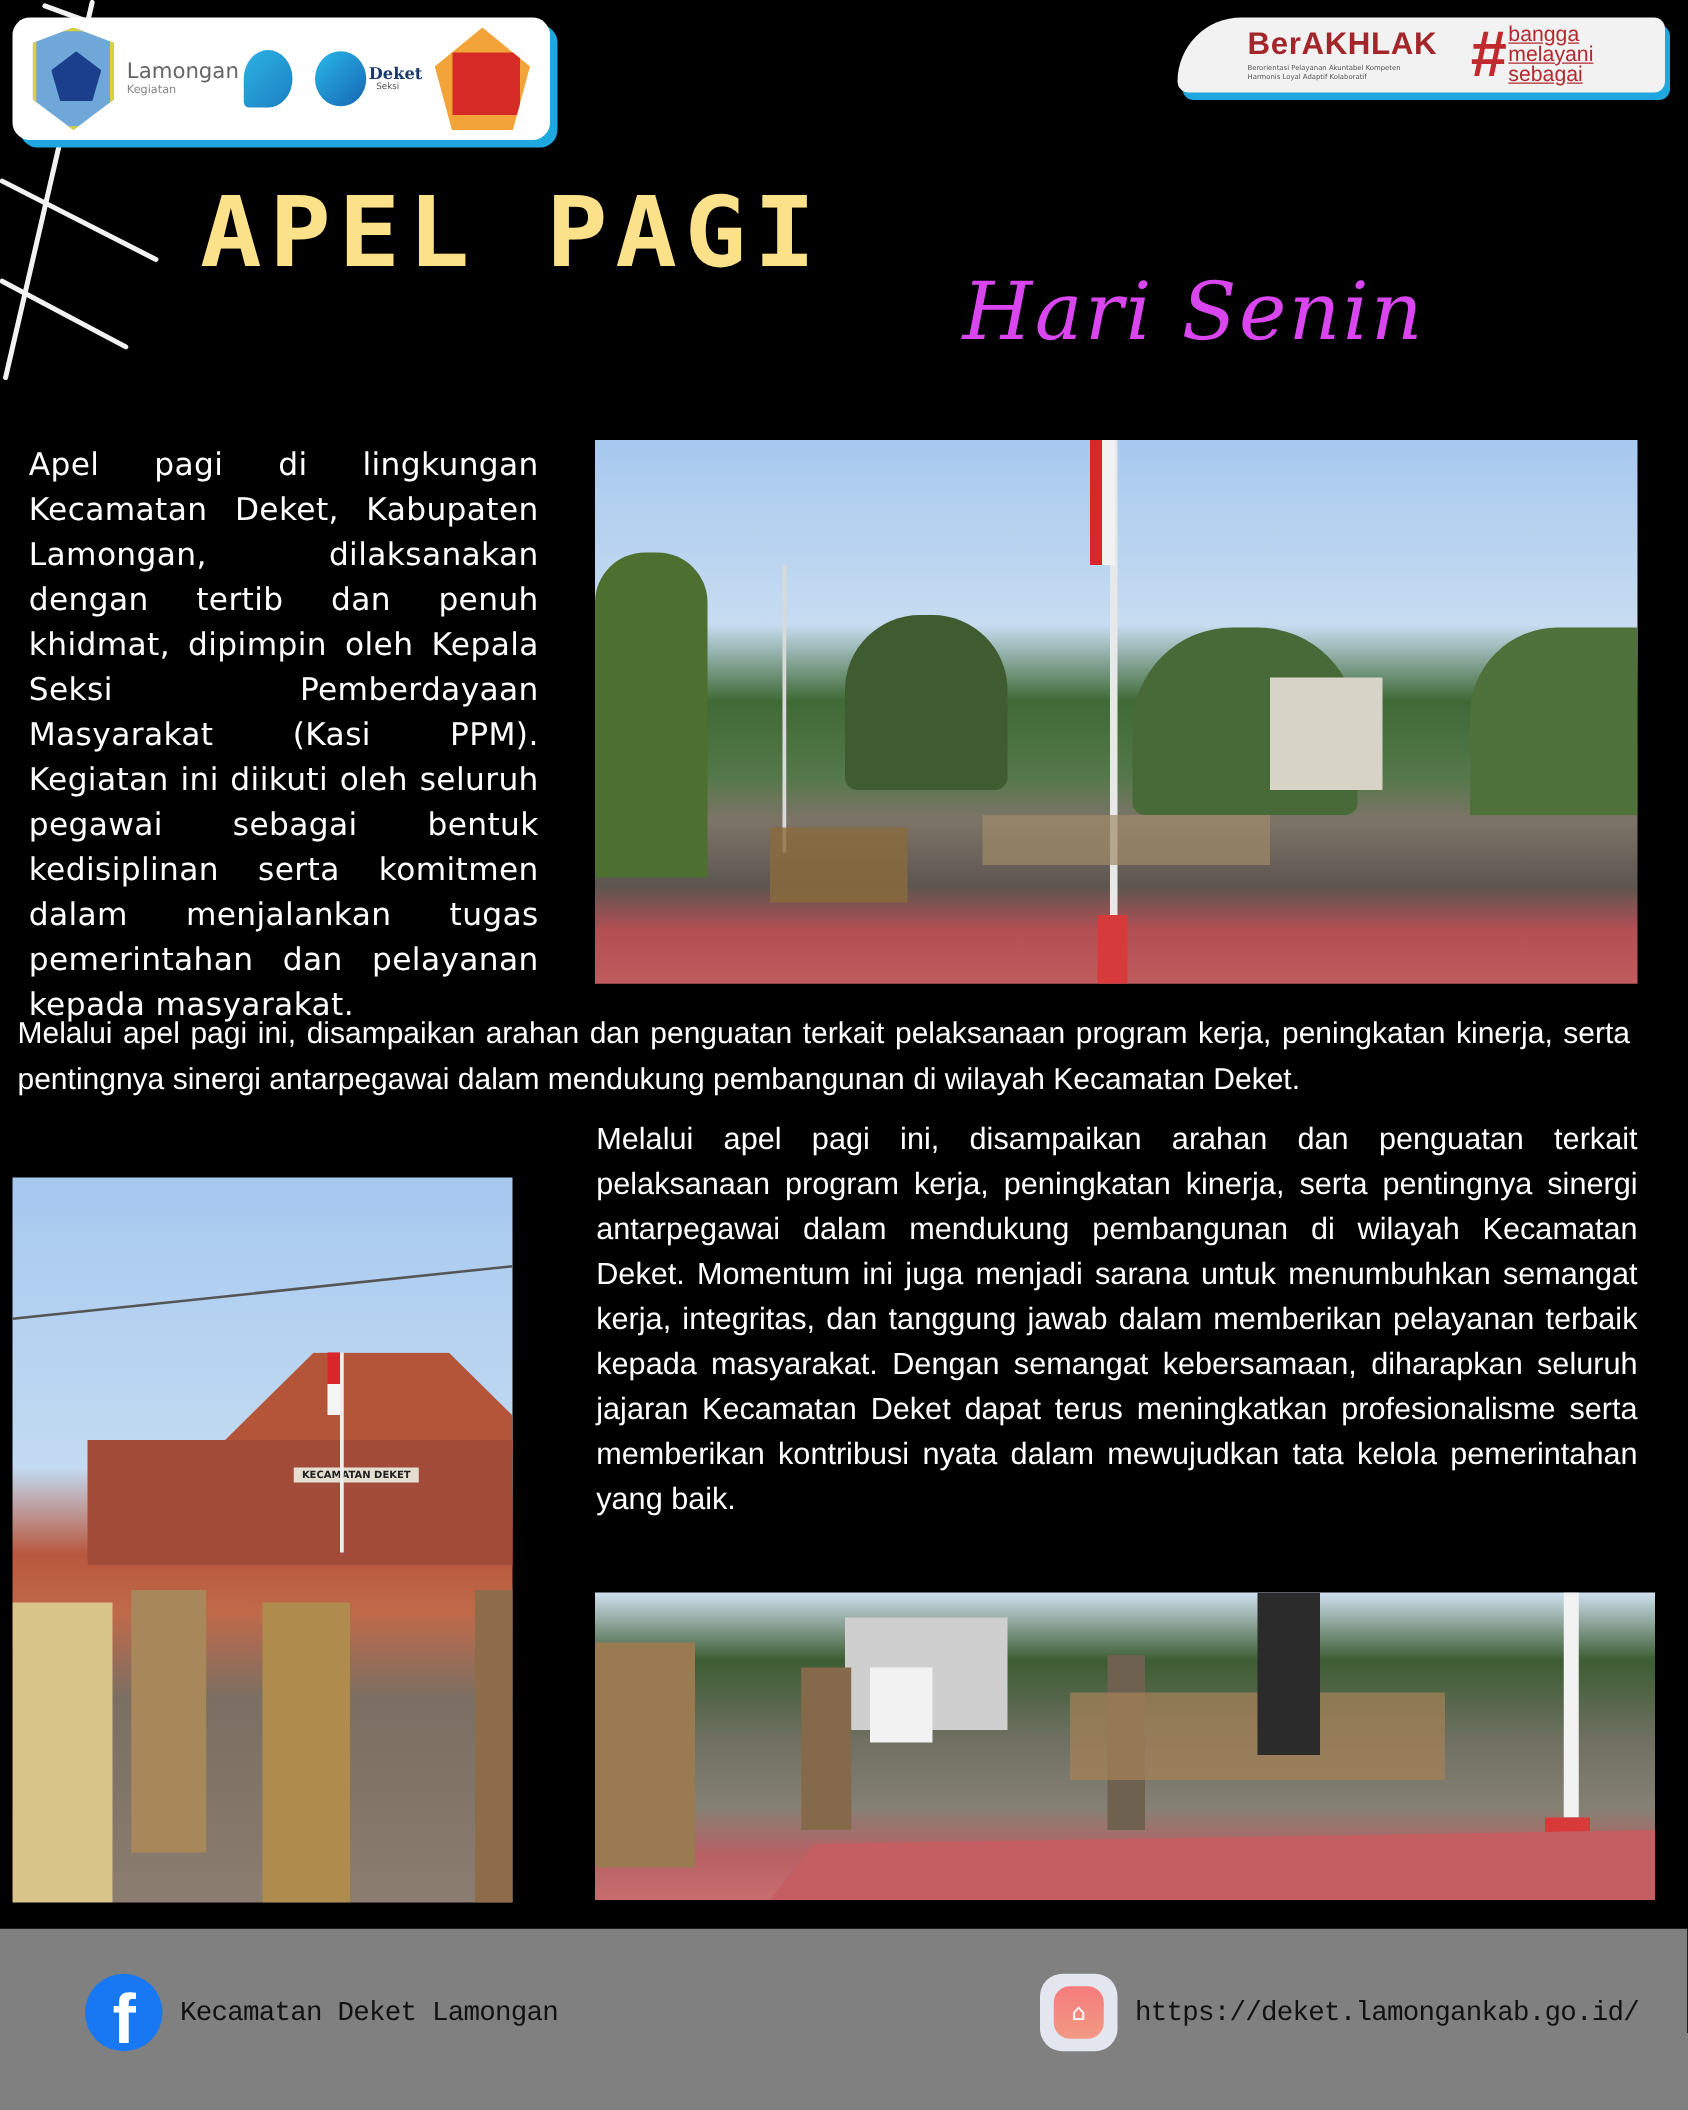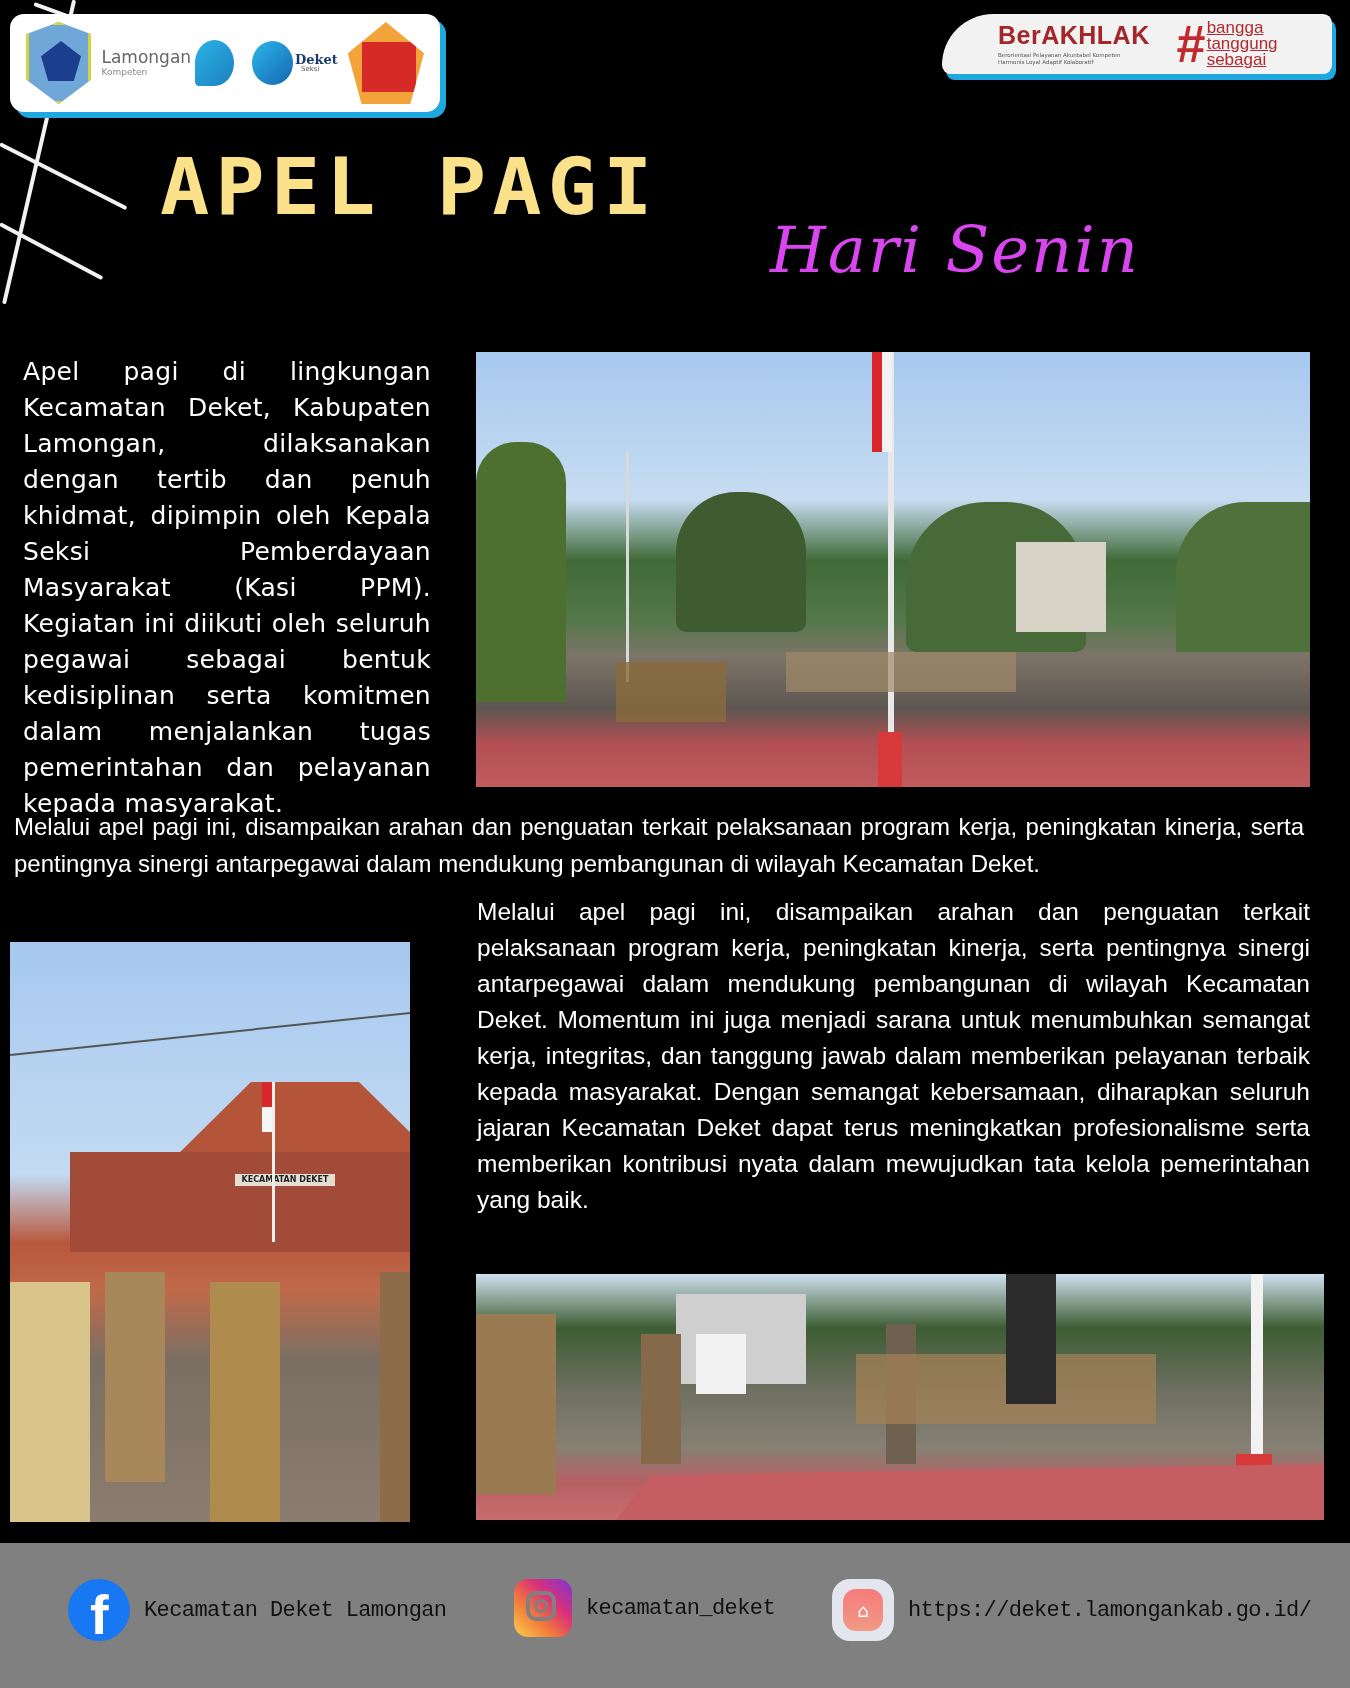--- a/index.html
+++ b/index.html
@@ -68,21 +68,21 @@
 <div class="deco-line" style="left:0;top:142px;width:142px;transform:rotate(27deg);"></div>
 <div class="deco-line" style="left:0;top:222px;width:116px;transform:rotate(28deg);"></div>
 <div class="deco-line" style="left:34px;top:2px;width:80px;transform:rotate(20deg);"></div>
 
 <div class="abs logo-card">
   <div class="shield">
       <div class="shield-inner"></div>
     </div>
   <div class="lamongan-text">
     <span class="lamongan-main">Lamongan</span>
-    <span class="lamongan-sub">Kompeten</span>
+    <span class="lamongan-sub">Kegiatan</span>
   </div>
   <div class="wave"></div>
   <div class="fish"></div>
   <div class="deket-text">
     <span class="deket-main">Deket</span>
     <span class="deket-sub">Seksi</span>
   </div>
   <div class="pentagon">
       <div class="pentagon-inner"></div>
     </div>
@@ -90,21 +90,21 @@
 
 <div class="abs akhlak-card">
   <div class="akhlak-block">
     <span class="akhlak-title">BerAKHLAK</span>
     <span class="akhlak-sub">Berorientasi Pelayanan Akuntabel Kompeten</span>
     <span class="akhlak-sub" style="margin-top:0">Harmonis Loyal Adaptif Kolaboratif</span>
   </div>
   <span class="hash">#</span>
   <div class="bangga">
     <span>bangga</span>
-    <span>tanggung</span>
+    <span>melayani</span>
     <span>sebagai</span>
   </div>
 </div>
 
 <div class="abs title">APEL PAGI</div>
 <div class="abs subtitle">Hari Senin</div>
 
 <div class="abs para para-1">Apel pagi di lingkungan Kecamatan Deket, Kabupaten Lamongan, dilaksanakan dengan tertib dan penuh khidmat, dipimpin oleh Kepala Seksi Pemberdayaan Masyarakat (Kasi PPM). Kegiatan ini diikuti oleh seluruh pegawai sebagai bentuk kedisiplinan serta komitmen dalam menjalankan tugas pemerintahan dan pelayanan kepada masyarakat.</div>
 
 <div class="photo photo-1">
@@ -151,23 +151,19 @@
   <div class="ph-el" style="left:140px;top:190px;width:708px;height:56px;background:#c55e62;clip-path:polygon(5% 20%,100% 0,100% 100%,0 100%);"></div>
 </div>
 
 <div class="abs footer">
   <div class="footer-item" style="left:68px;">
     <div class="fb-icon">
         <span>f</span>
       </div>
     <span class="footer-label">Kecamatan Deket Lamongan</span>
   </div>
-  <div class="footer-item" style="left:514px;">
-    <div class="ig-icon"></div>
-    <span class="footer-label">kecamatan_deket</span>
-  </div>
   <div class="footer-item" style="left:832px;">
     <div class="home-icon">
         <div class="home-inner">⌂</div>
       </div>
     <span class="footer-label">https://deket.lamongankab.go.id/</span>
   </div>
 </div>
 
 </body></html>

